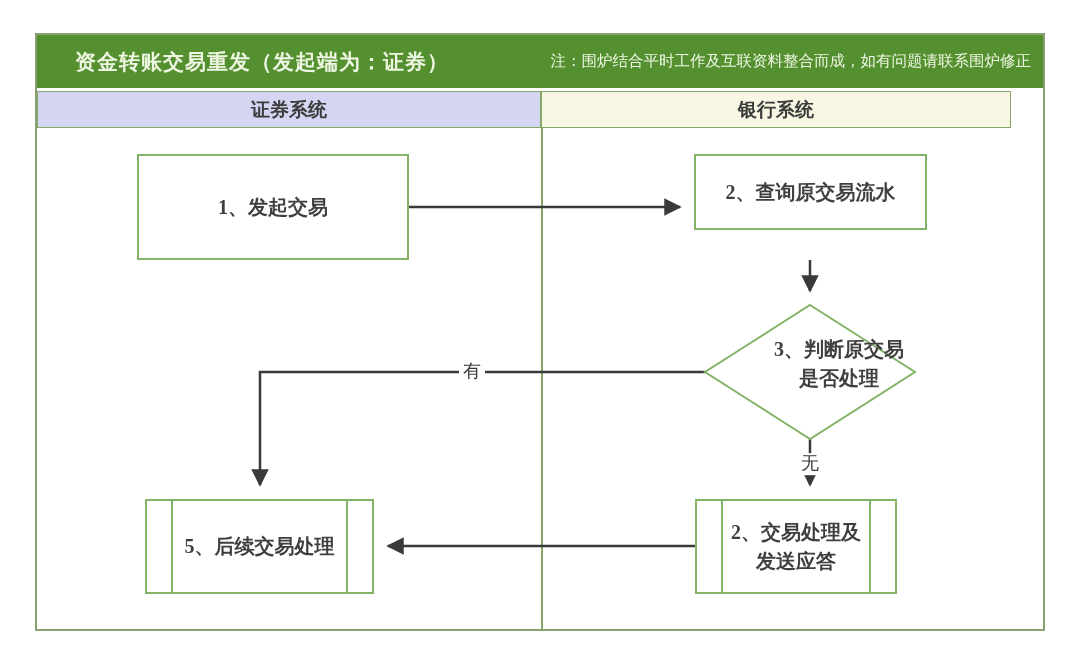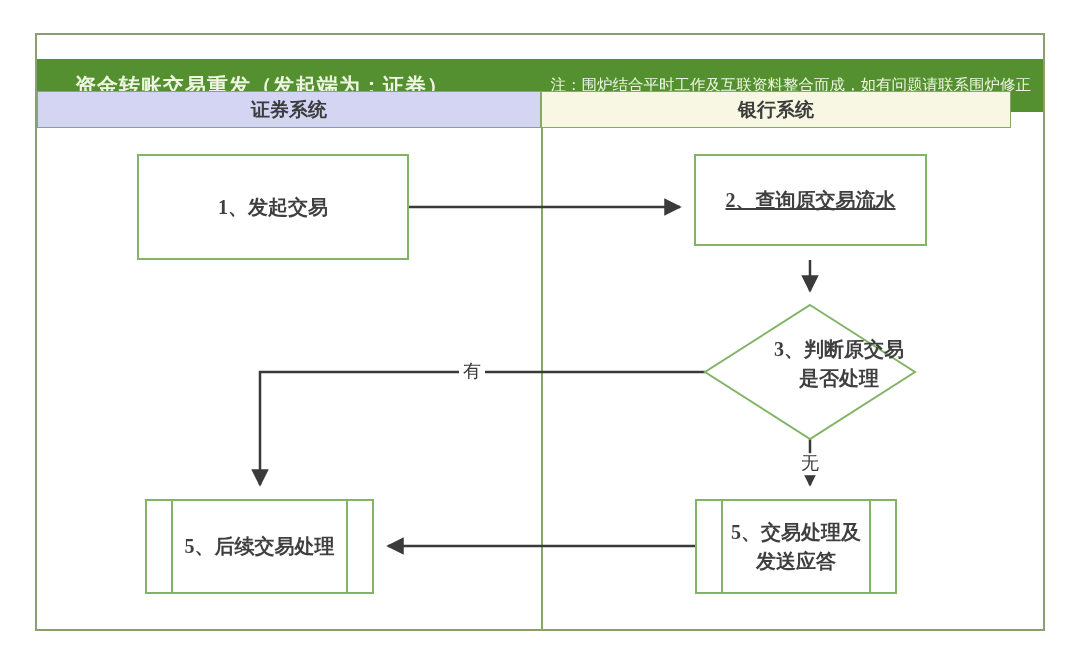--- a/index.html
+++ b/index.html
@@ -14,21 +14,21 @@
     --node-text:#3f3f3f;
     --arrow:#3a3a3a;
   }
   *{margin:0;padding:0;box-sizing:border-box;}
   html,body{width:1080px;height:665px;background:#ffffff;overflow:hidden;
     font-family:"Liberation Serif","DejaVu Serif",serif;}
   .canvas{position:absolute;left:35px;top:33px;width:1010px;height:598px;
     border:2px solid var(--frame-border);background:#fff;}
   .titlebar{position:absolute;left:0;top:0;width:100%;height:53px;
     background:var(--header-bg);display:flex;align-items:center;
-    justify-content:space-between;padding:0 12px 0 38px;margin-top:24px;}
+    justify-content:space-between;padding:0 12px 0 38px;}
   .titlebar .title{color:var(--header-text);font-weight:bold;font-size:21px;
     letter-spacing:1px;white-space:nowrap;}
   .titlebar .note{color:var(--header-text);font-size:15.5px;white-space:nowrap;
     font-family:"Liberation Sans","DejaVu Sans",sans-serif;}
   .lane-header{position:absolute;top:56px;height:37px;display:flex;
     align-items:center;justify-content:center;font-weight:bold;font-size:19px;
     color:var(--lane-text);border:1px solid var(--divider);}
   .lane-header.left{left:0;width:504px;background:var(--lane-left-bg);}
   .lane-header.right{left:504px;width:470px;background:var(--lane-right-bg);}
   .divider{position:absolute;left:504px;top:93px;bottom:0;width:2px;
@@ -75,30 +75,30 @@
     <path d="M668,337 H223 V450" style="stroke:var(--arrow)" stroke-width="2.5" fill="none" marker-end="url(#ah)"></path>
     <path d="M773,404 V450" style="stroke:var(--arrow)" stroke-width="2.5" fill="none" marker-end="url(#ah)"></path>
     <path d="M658,511 H351" style="stroke:var(--arrow)" stroke-width="2.5" fill="none" marker-end="url(#ah)"></path>
     <polygon points="773,270 878,337 773,404 668,337" fill="#ffffff" style="stroke:var(--shape-border)" stroke-width="2"></polygon>
   </svg>
 
   <div class="node" style="left:100px;top:119px;width:272px;height:106px;">
     <span>1、发起交易</span>
   </div>
 
-  <div class="node" style="left:657px;top:119px;width:233px;height:92px;text-decoration:underline;">
+  <div class="node" style="left:657px;top:119px;width:233px;height:76px;">
     <span>2、查询原交易流水</span>
   </div>
 
   <div class="diamond-text" style="left:706px;top:292px;width:134px;height:74px;margin-left:29px;">
     <span>3、判断原交易是否处理</span>
   </div>
 
   <div class="node predef" style="left:658px;top:464px;width:202px;height:95px;">
-    <span>5、交易处理及发送应答</span>
+    <span>2、交易处理及发送应答</span>
   </div>
 
   <div class="node predef" style="left:108px;top:464px;width:229px;height:95px;">
     <span>5、后续交易处理</span>
   </div>
 
   <span class="edge-label" style="left:435px;top:337px;">有</span>
   <span class="edge-label" style="left:773px;top:429px;">无</span>
 
 </div>

